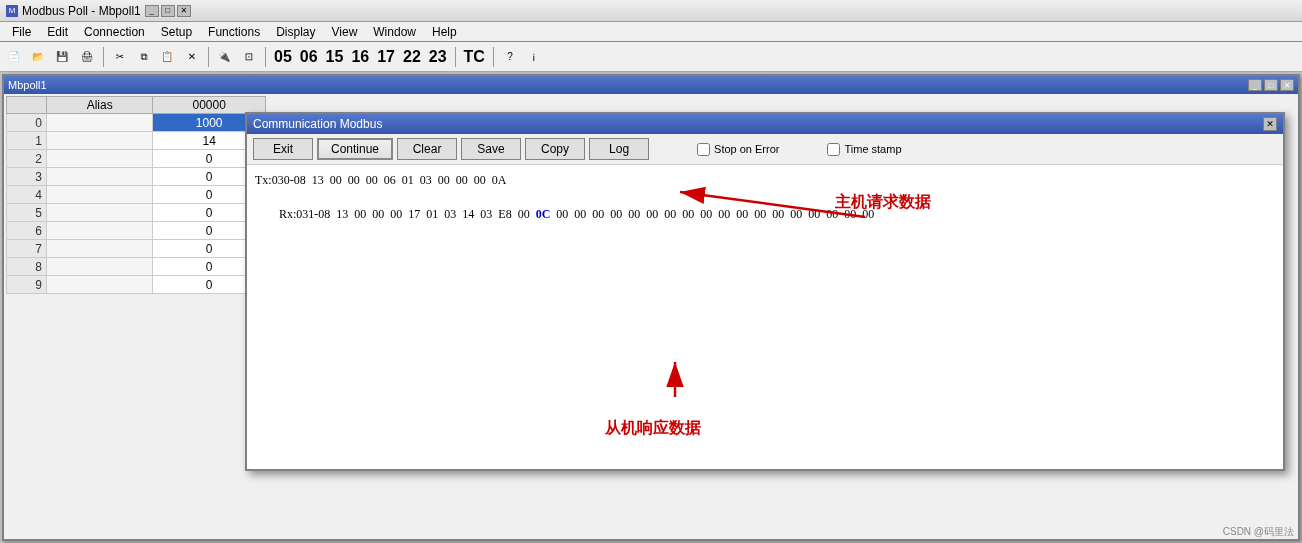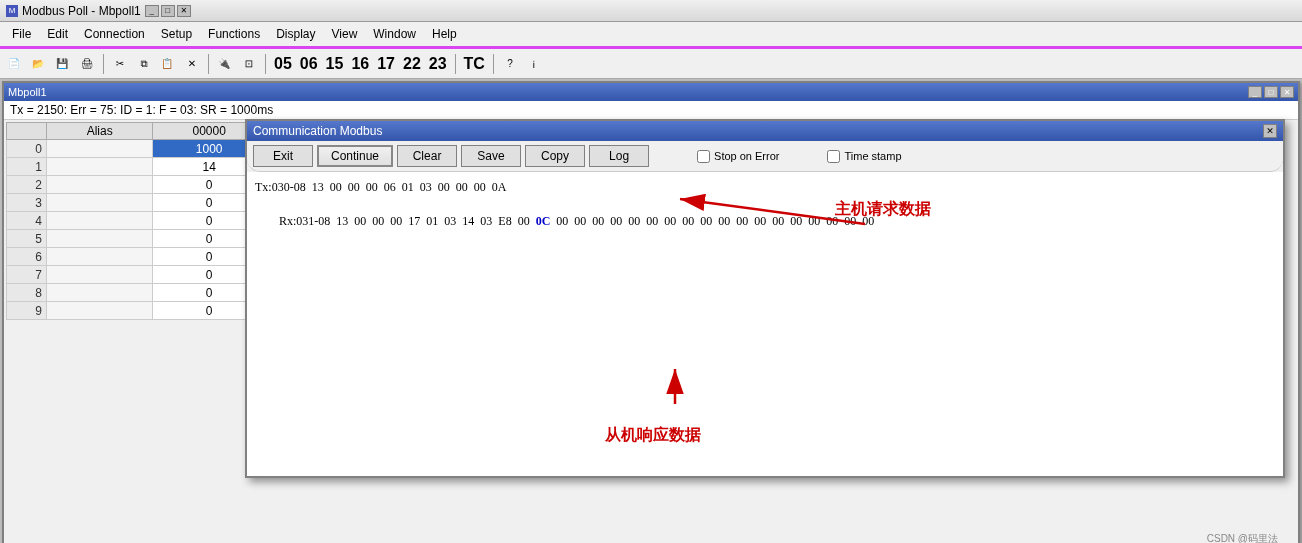--- a/index.html
+++ b/index.html
@@ -31,25 +31,25 @@
     }
     .title-bar-text {
       font-size: 12px;
       font-weight: normal;
       color: #000;
     }
 
     
     .menu-bar {
       background: #f0f0f0;
-      height: 27px;
+      height: 20px;
       display: flex;
       align-items: center;
       padding: 0 4px;
-      border-bottom: 3px solid #d946ef;
+      border-bottom: 1px solid #d946ef;
     }
     .menu-item {
       padding: 2px 8px;
       font-size: 12px;
       cursor: pointer;
       color: #000;
     }
 
     
     .toolbar {
@@ -209,21 +209,20 @@
       font-size: 9px;
       cursor: pointer;
       color: black;
     }
     .dialog-toolbar {
       display: flex;
       align-items: center;
       padding: 4px 6px;
       gap: 4px;
       border-bottom: 1px solid #ccc;
-      border-radius: 13px;
     }
     .dialog-btn {
       height: 22px;
       padding: 0 12px;
       background: #e0e0e0;
       border: 1px solid #808080;
       cursor: pointer;
       font-size: 12px;
       min-width: 60px;
     }
@@ -257,21 +256,21 @@
     .rx-highlight { color: #000; }
     .dialog-rest {
       background: white;
       height: 220px;
     }
 
     
     .watermark {
       position: absolute;
       bottom: 4px;
-      right: 24px;
+      right: 8px;
       font-size: 10px;
       color: #888;
     }
   </style>
 </head>
 <body>
 
 <div class="title-bar">
   <div style="display:flex;align-items:center;gap:4px;">
     <div class="title-bar-icon" style="width:12px;height:12px;background:#4455bb;font-size:8px;color:white;display:flex;align-items:center;justify-content:center;">M</div>
@@ -329,21 +328,20 @@
   <div class="mdi-window">
     <div class="mdi-title-bar">
       <span>Mbpoll1</span>
       <div class="mdi-controls">
         <div class="mdi-ctrl-btn">_</div>
         <div class="mdi-ctrl-btn">□</div>
         <div class="mdi-ctrl-btn">✕</div>
       </div>
     </div>
     <div class="mdi-content">
-      <div class="status-line">Tx = 2150: Err = 75: ID = 1: F = 03: SR = 1000ms</div>
       <div class="table-area">
         <table class="data-table">
           <thead>
             <tr>
               <th></th>
               <th>Alias</th>
               <th>00000</th>
             </tr>
           </thead>
           <tbody id="data-table-body">

